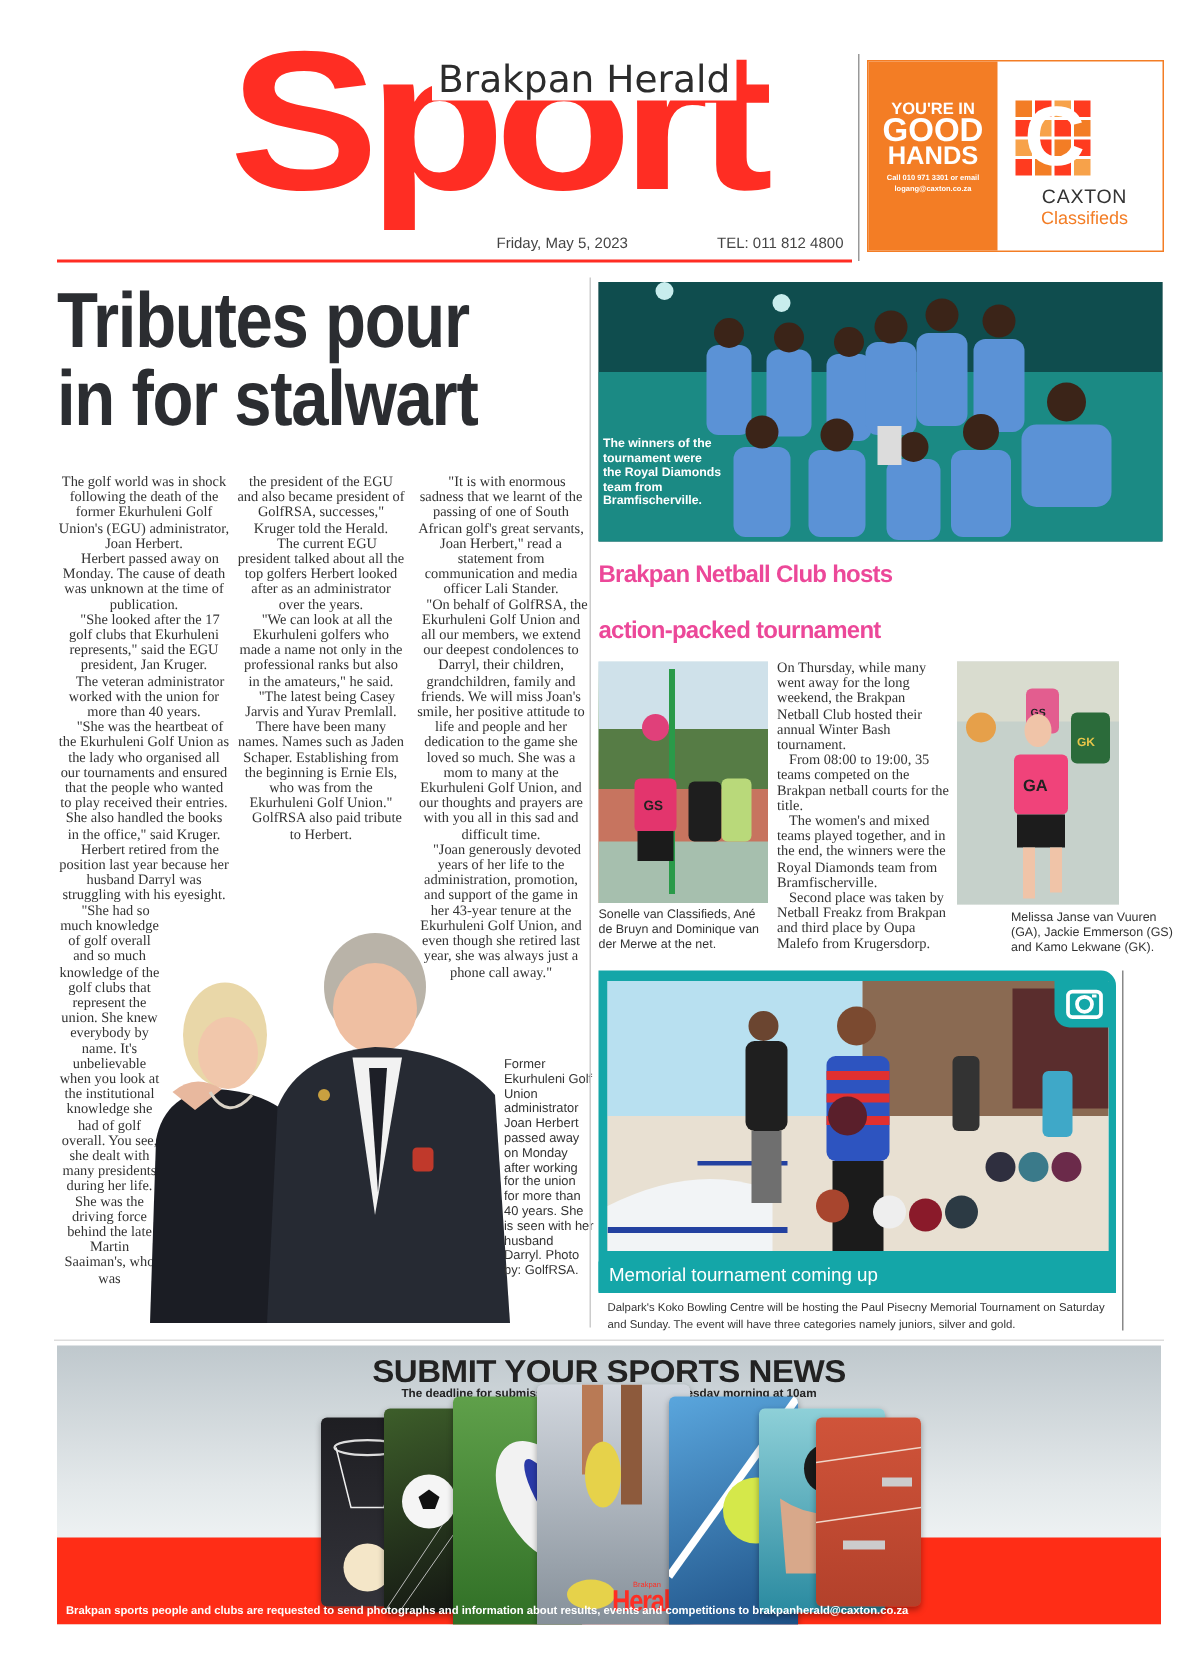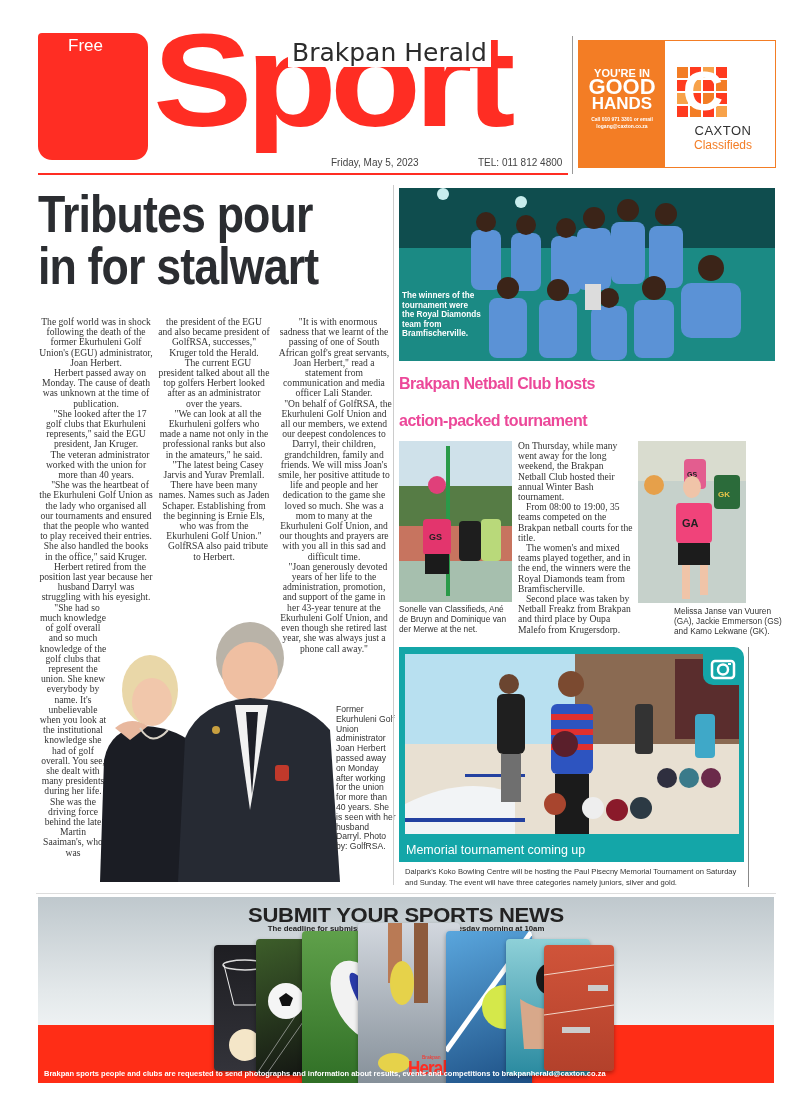--- a/index.html
+++ b/index.html
@@ -74,23 +74,20 @@
   .tile { position: absolute; border-radius: 4px; box-shadow: 0 2px 4px rgba(0,0,0,0.35); overflow: hidden; }
   .herald-logo { position: absolute; font-family: "Liberation Sans", sans-serif; font-weight: bold; color: #ff2d23; }
   .herald-logo .small { position: absolute; left: 14px; top: -3px; font-size: 5px; font-weight: normal; color: #ff2d23; }
   .herald-logo .big { font-size: 20px; letter-spacing: -1px; transform: scaleX(0.85); display: block; transform-origin: left; }
 </style>
 </head>
 <body>
 
 <header>
   <div class="masthead">
-    <div class="free-block">
-      <span class="free-label">Free</span>
-    </div>
     <div class="sport-word">Sport</div>
     <div class="brand-name">Brakpan Herald</div>
     <div class="pub-date">Friday, May 5, 2023</div>
     <div class="pub-tel">TEL: 011 812 4800</div>
   </div>
   <div class="masthead-rule"></div>
 
   <div class="ad-divider"></div>
   <div class="caxton-ad">
     <div class="caxton-left">

